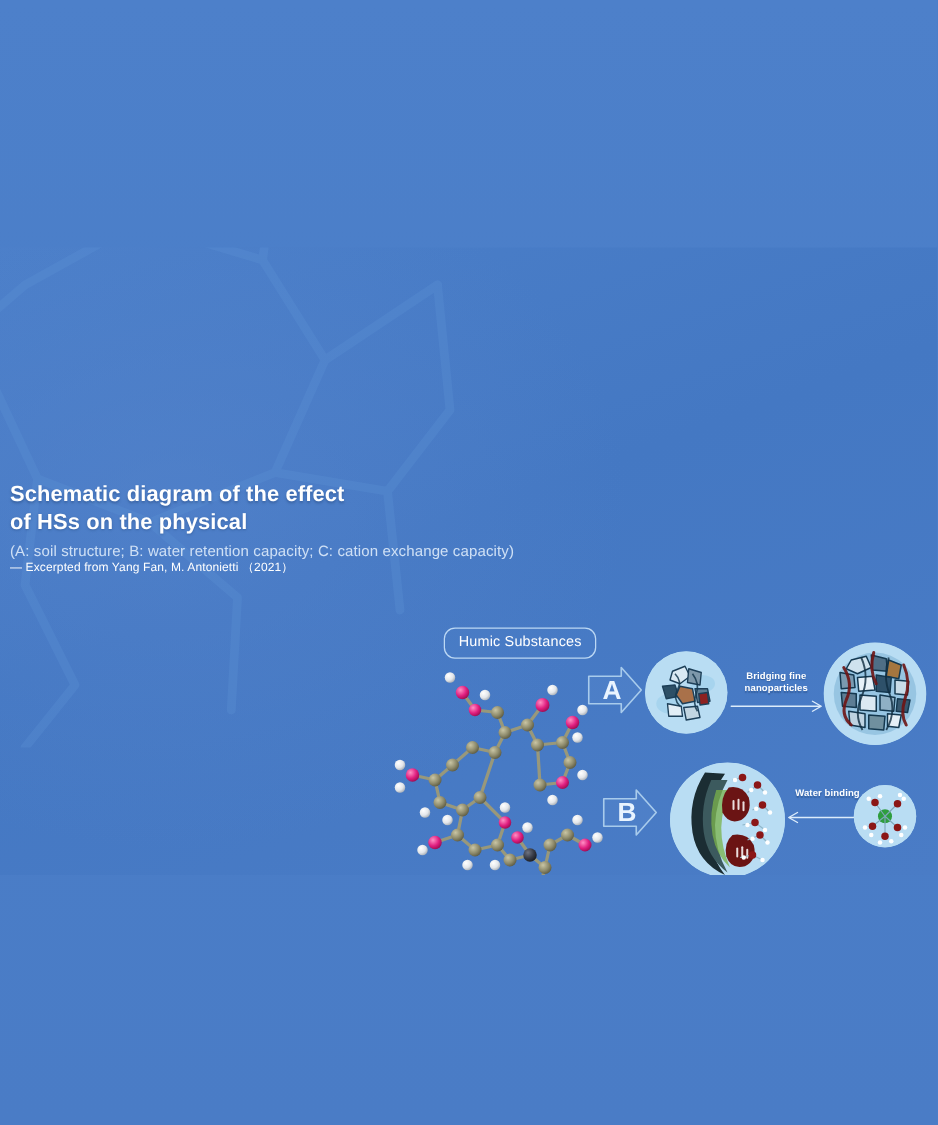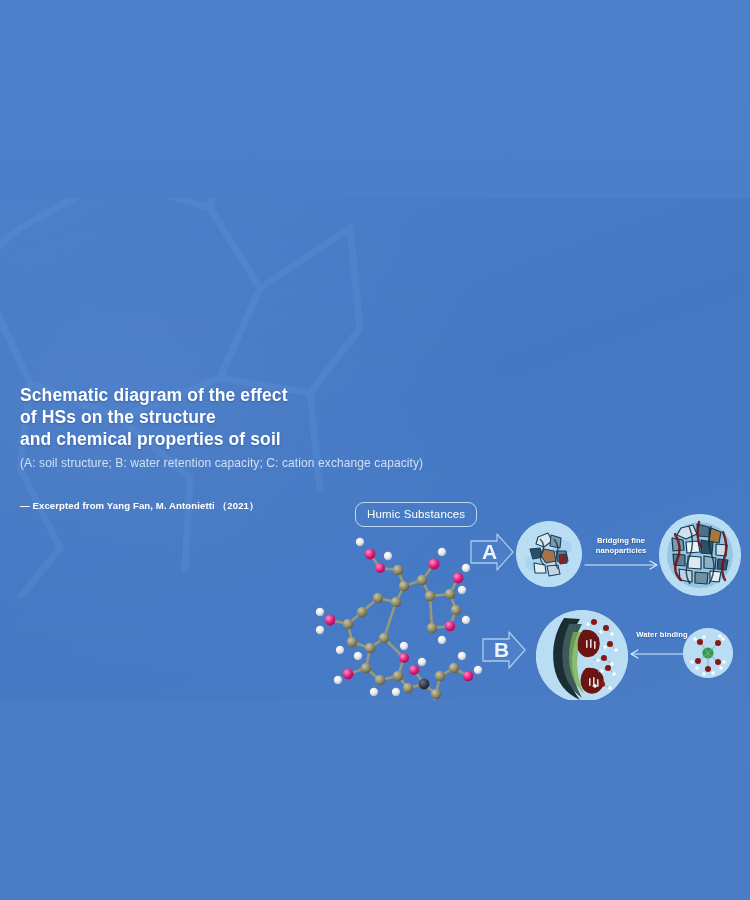--- a/index.html
+++ b/index.html
@@ -46,21 +46,21 @@
     fill: none;
     stroke: #5d93d6;
     stroke-width: 7;
     stroke-linejoin: round;
     stroke-linecap: round;
   }
 
   
   #textblock {
     position: absolute;
-    left: 20px;
+    left: 8px;
     top: 186px;
     width: 340px;
   }
   .title-line {
     color: #ffffff;
     font-size: 17.5px;
     font-weight: bold;
     line-height: 22px;
     letter-spacing: .1px;
     text-shadow: 0 1px 2px rgba(20,50,95,.35);
@@ -68,24 +68,23 @@
   }
   #subtitle {
     margin-top: 7px;
     color: #cfe0f5;
     font-size: 12px;
     line-height: 13px;
     letter-spacing: .1px;
     white-space: nowrap;
   }
   #citation {
-    margin-top: 30px;
     color: #ffffff;
     font-size: 9.6px;
-    font-weight: bold;
+    font-weight: normal;
     letter-spacing: .1px;
     white-space: nowrap;
   }
 
   
   #hs-chip {
     position: absolute;
     left: 331px;
     top: 304px;
     padding: 5px 11px 6px 11px;
@@ -173,22 +172,21 @@
       <polyline points="160,250 230,310 225,400"></polyline>
       <polyline points="260,210 350,225 400,160 390,60"></polyline>
       <polyline points="300,120 390,60"></polyline>
       <polyline points="350,225 360,320"></polyline>
       <polyline points="250,40 260,-30"></polyline>
       <polyline points="150,10 120,-40"></polyline>
     </svg>
 
     <div id="textblock">
       <div class="title-line">Schematic diagram of the effect</div>
-      <div class="title-line">of HSs on the structure</div>
-      <div class="title-line">and chemical properties of soil</div>
+      <div class="title-line">of HSs on the physical</div>
       <div id="subtitle">(A: soil structure; B: water retention capacity; C: cation exchange capacity)</div>
       <div id="citation">— Excerpted from Yang Fan, M. Antonietti （2021）</div>
     </div>
 
     <div id="hs-chip">Humic Substances</div>
 
     <svg id="molecule" viewBox="0 0 190 270">
       <defs>
         <radialGradient id="gC" cx="35%" cy="32%" r="72%">
           <stop offset="0%" stop-color="#c9c5a4"></stop>

